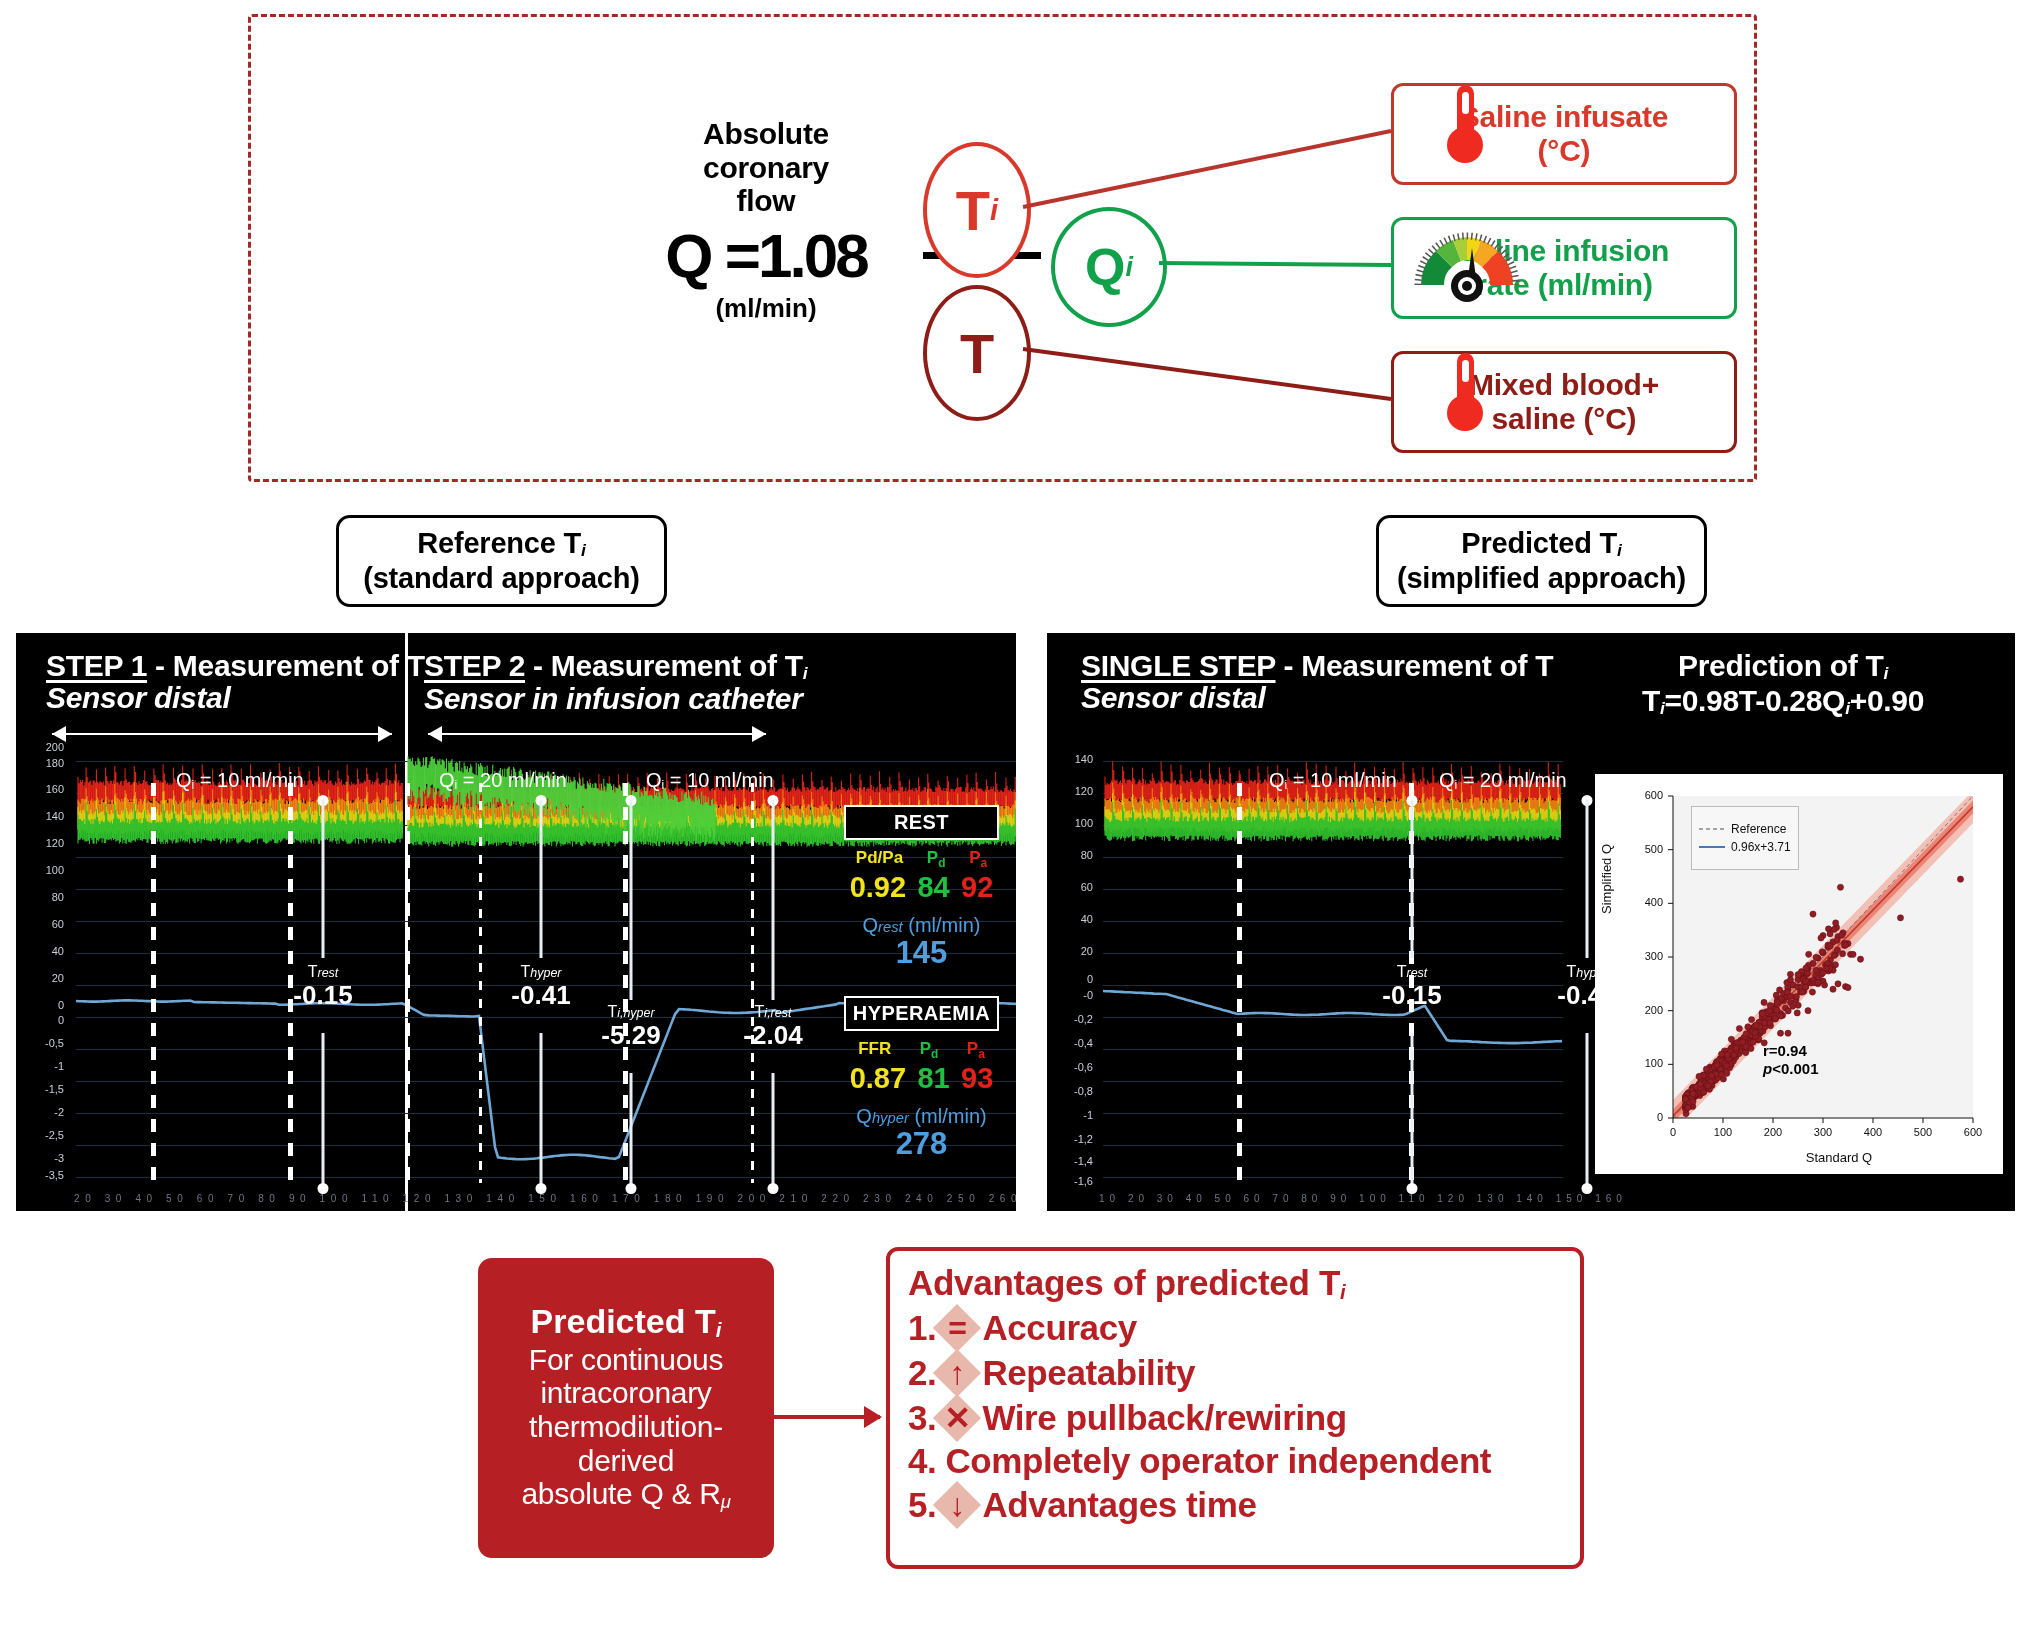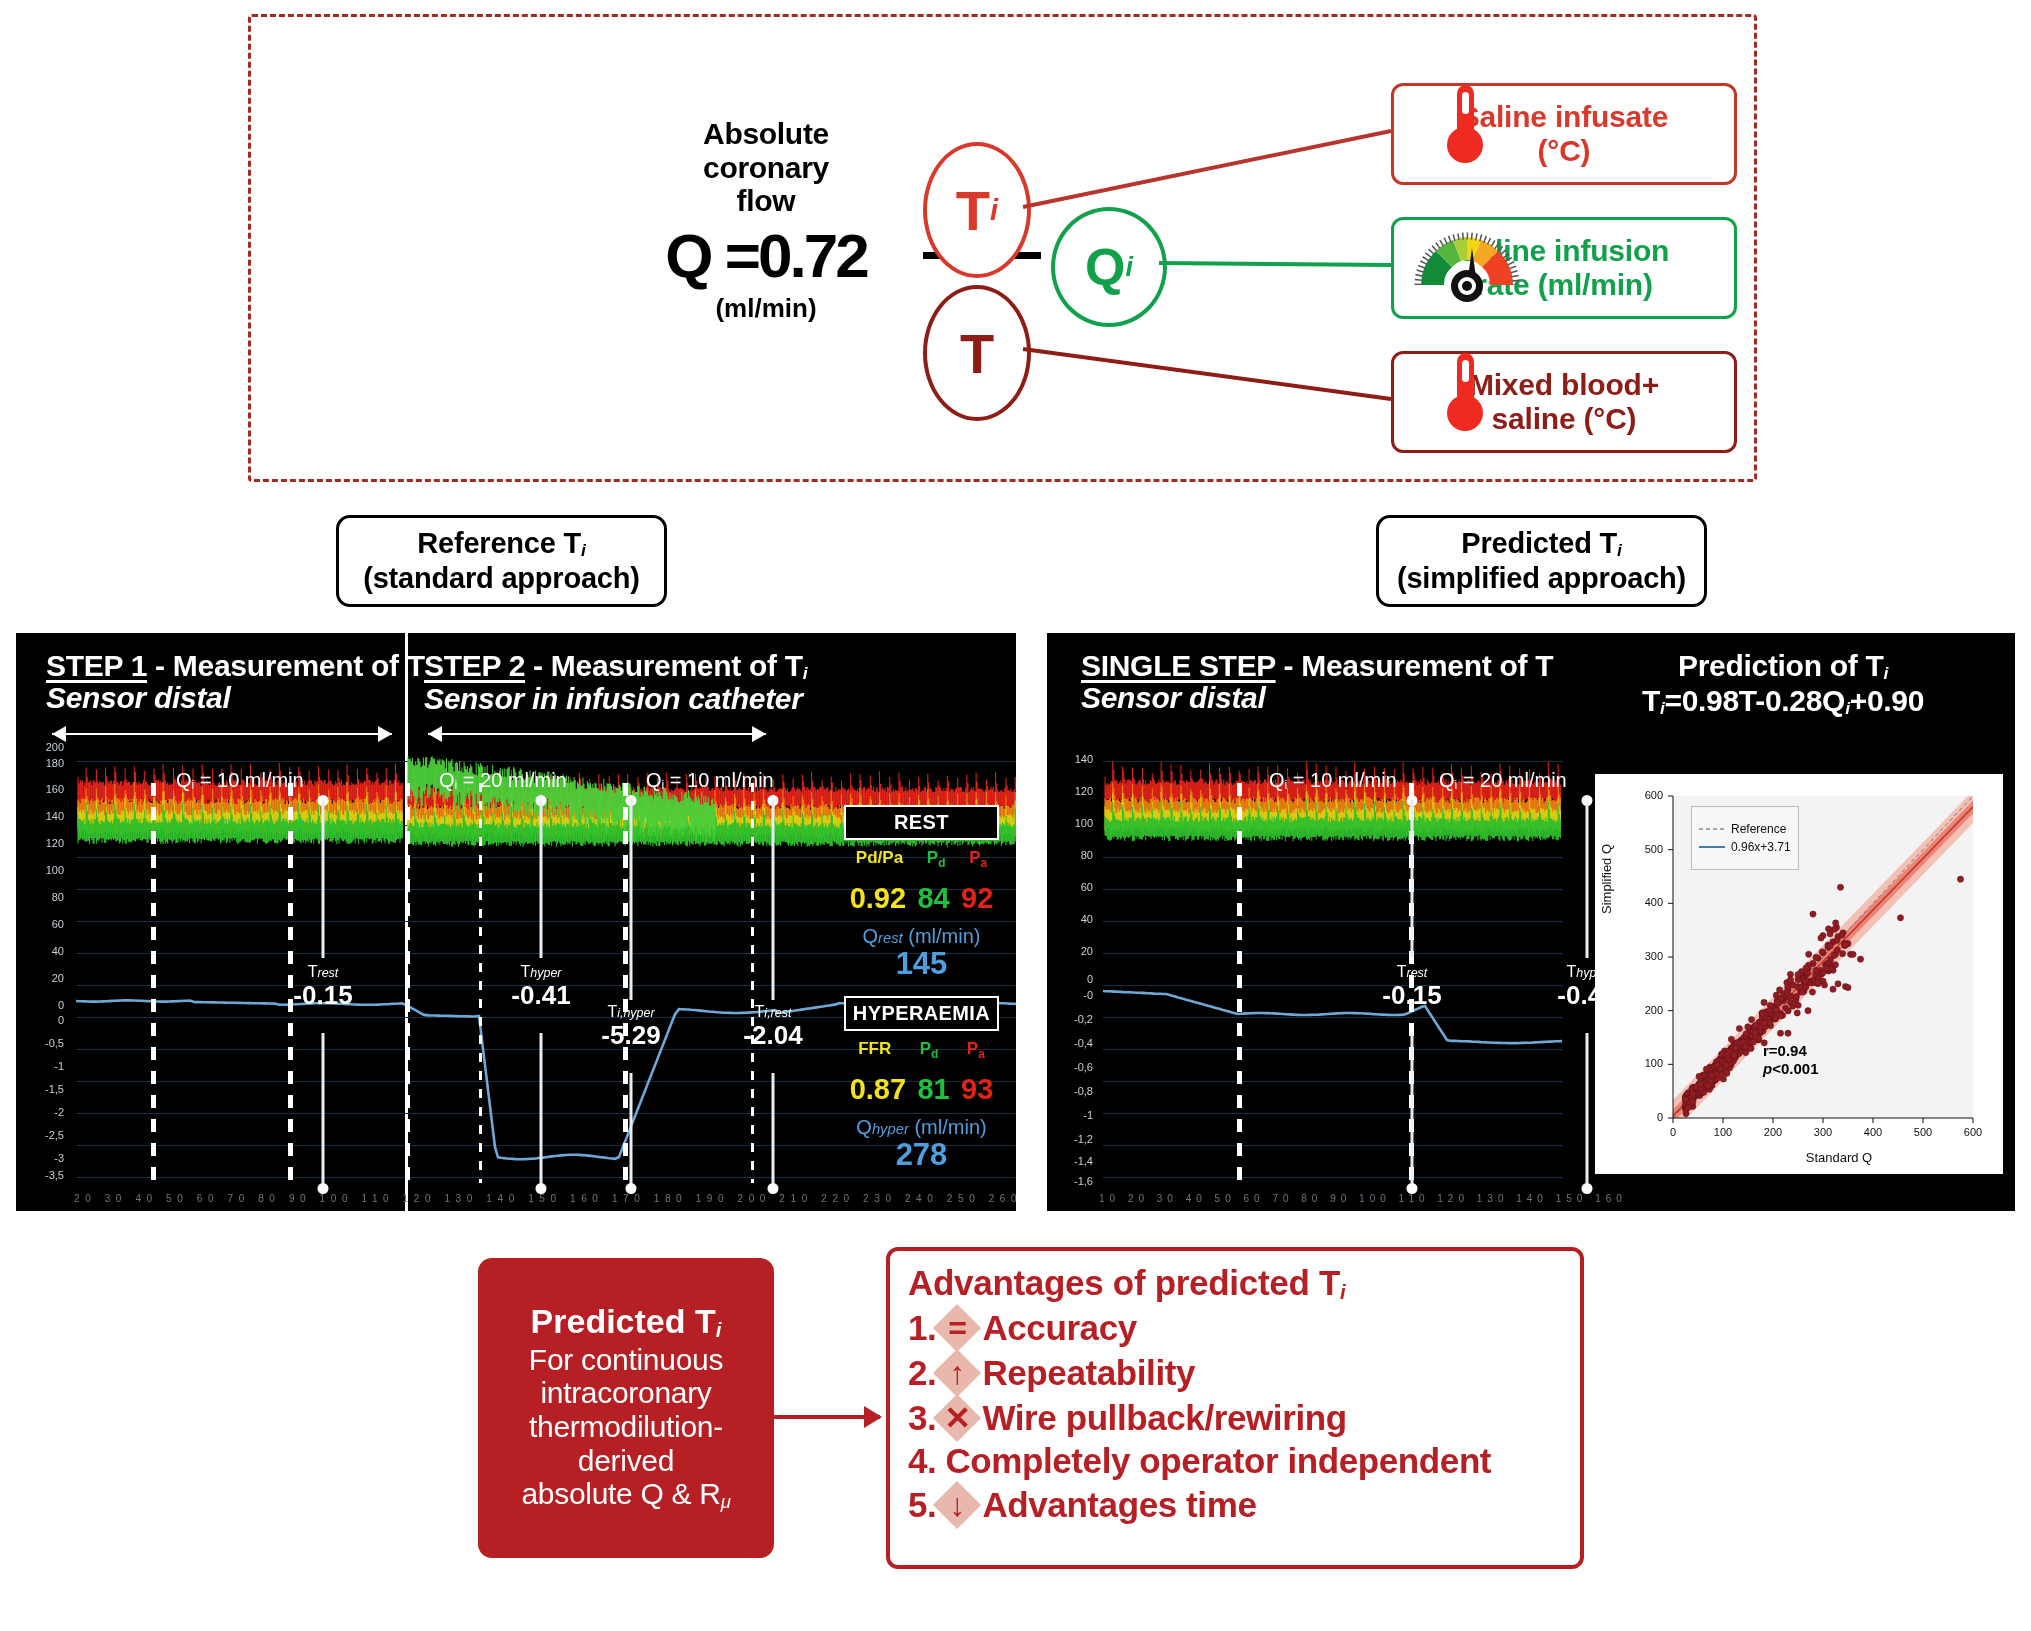--- a/index.html
+++ b/index.html
@@ -104,21 +104,21 @@
   .tmark .txt .nm i{font-size:.78em;font-style:italic;}
   .tmark .txt .vl{font-size:26px;font-weight:bold;}
 
   
   .readout{position:absolute;width:155px;}
   .readout .cap{
     border:2px solid #fff;color:#fff;font-size:20px;font-weight:bold;
     text-align:center;padding:4px 0;letter-spacing:.4px;background:#000;
   }
   .readout .hdr-row{display:flex;justify-content:space-around;margin-top:8px;font-size:17px;font-weight:bold;}
-  .readout .val-row{display:flex;justify-content:space-around;margin-top:12px;font-size:29px;font-weight:bold;}
+  .readout .val-row{display:flex;justify-content:space-around;margin-top:1px;font-size:29px;font-weight:bold;}
   .readout .qrow{text-align:center;color:#4d9fe0;margin-top:10px;font-size:20px;}
   .readout .qrow i{font-style:italic;font-size:.74em;}
   .readout .qval{text-align:center;color:#4d9fe0;font-size:31px;font-weight:bold;line-height:1.05;}
   .c-y{color:#f2e31c;} .c-g{color:#1fbf3f;} .c-r{color:#e02218;}
 
   .xticks{position:absolute;color:#6f7780;font-size:10px;white-space:nowrap;}
 
   
   #scatter-wrap{position:absolute;left:1595px;top:774px;width:408px;height:400px;background:#fff;}
   #scatter-plotarea{position:absolute;left:78px;top:22px;width:300px;height:322px;background:#f3f3f3;}
@@ -167,21 +167,21 @@
 
 <div id="top-panel" class="abs">
 
   <div id="formula-block" class="abs">
     <div id="formula-label">
       <div>Absolute</div>
       <div>coronary</div>
       <div>flow</div>
     </div>
     <div id="formula-eq">
-      <span id="formula-q">Q =0.72</span>
+      <span id="formula-q">Q =1.08</span>
     </div>
     <div id="formula-units">(ml/min)</div>
   </div>
 
   <div class="frac-bar"></div>
 
   <div class="oval" id="oval-ti">
     <span>T</span>
       <sub>i</sub>
   </div>

